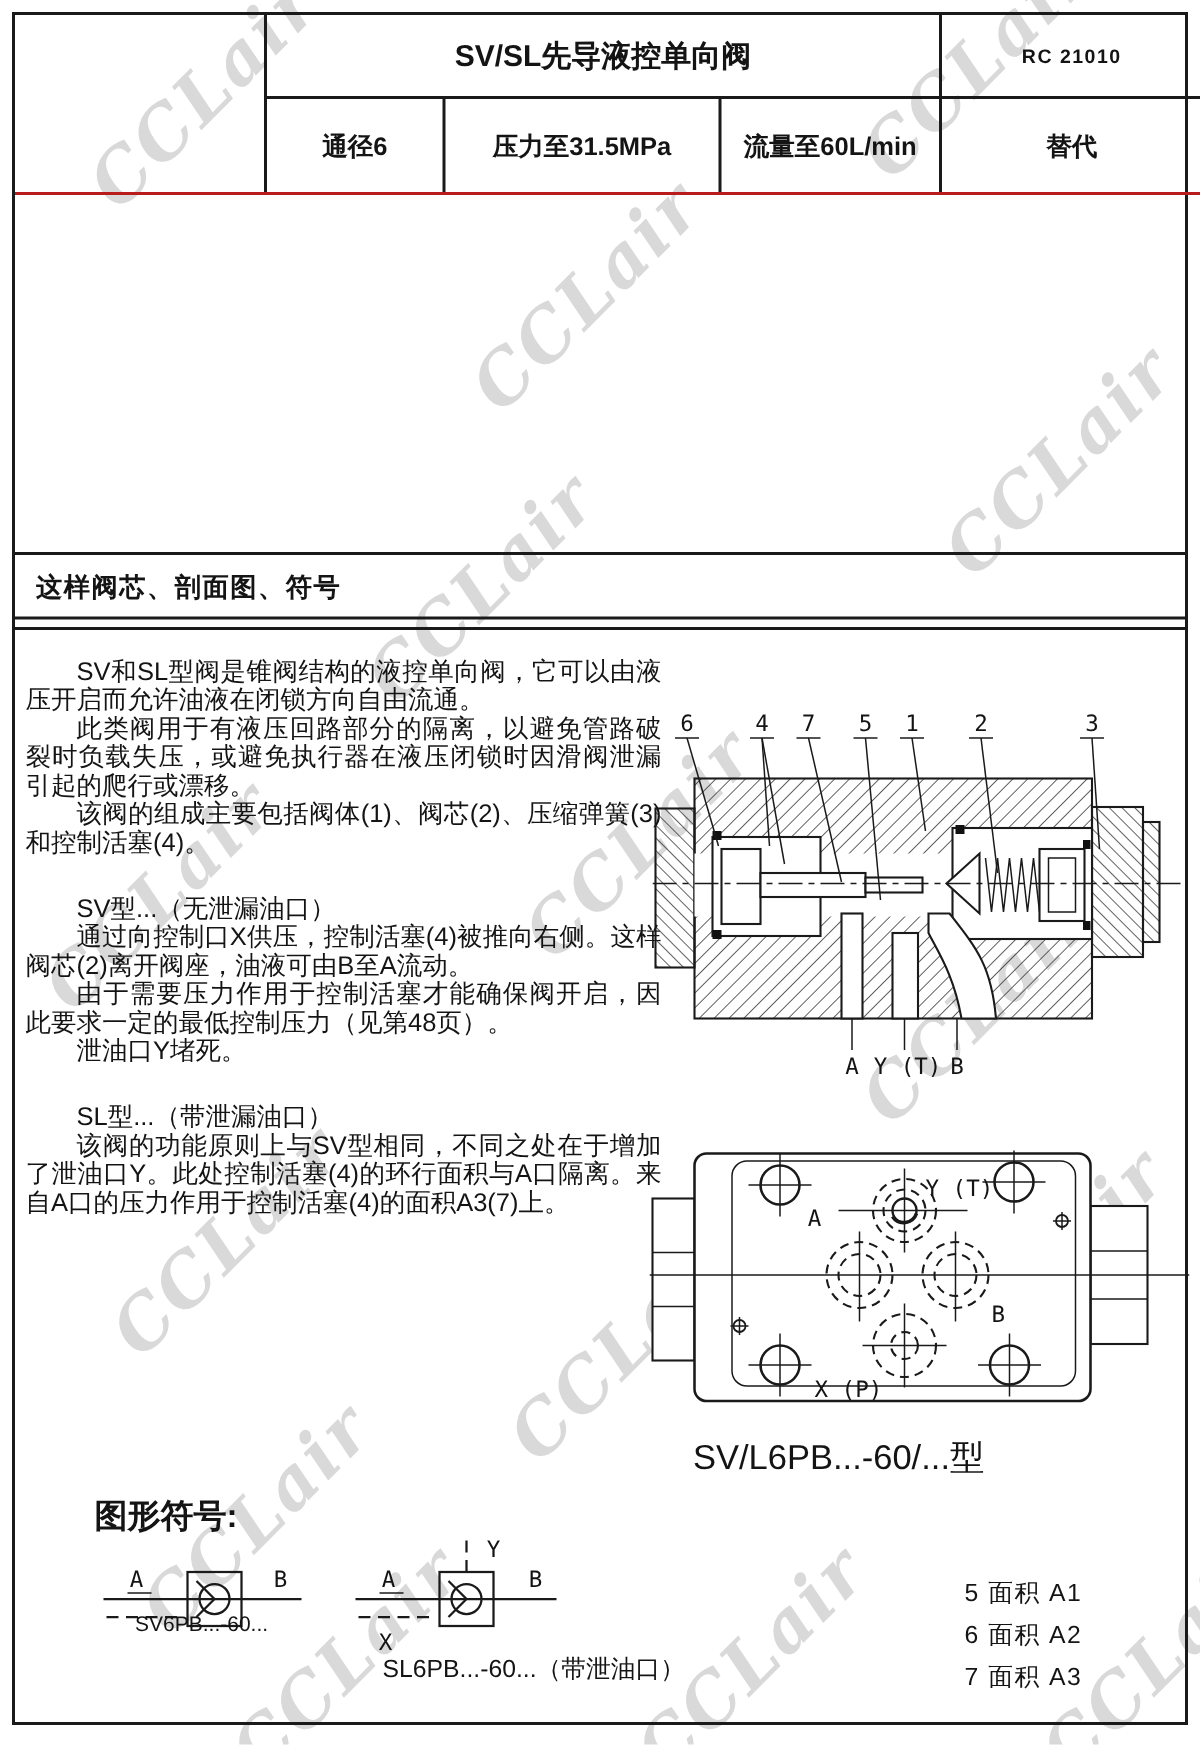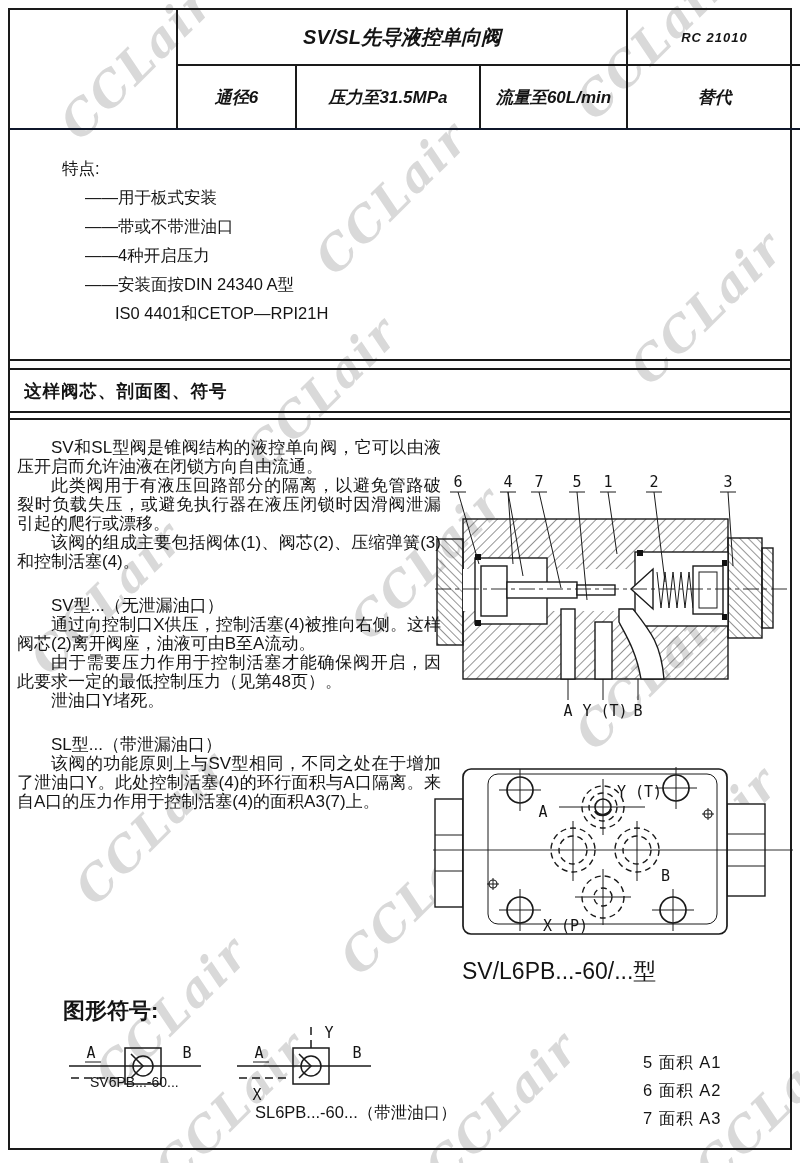--- a/index.html
+++ b/index.html
@@ -10,23 +10,23 @@
   .wm { position: absolute; z-index: 0; font-family: "DejaVu Serif", serif;
         font-weight: bold; font-style: italic; font-size: 47px; letter-spacing: 2px;
         color: #d9d9d9; transform: rotate(-45deg); white-space: nowrap; pointer-events: none; }
 
   
   .frame { position: absolute; left: 8px; top: 8px; width: 784px; height: 1142px;
            border: 2px solid #1a1a1a; z-index: 1; }
 
   
   .header-table { position: absolute; left: 0; top: 0; width: 791px; height: 120px;
-                  border-bottom: 2px solid #0f172a;
+                  border-bottom: 2px solid #b91c1c;
                   display: grid; grid-template-columns: 168px 119px 184px 147px 1fr;
-                  grid-template-rows: 56px 1fr; font-style: italic; }
+                  grid-template-rows: 56px 1fr; }
   .cell { display: flex; align-items: center; justify-content: center; }
   .logo-cell  { grid-column: 1; grid-row: 1 / 3; border-right: 2px solid #1a1a1a; }
   .title-cell { grid-column: 2 / 5; grid-row: 1; border-right: 2px solid #1a1a1a;
                 border-bottom: 2px solid #1a1a1a; font-weight: bold; font-size: 20px; }
   .rc-cell    { grid-column: 5; grid-row: 1; border-bottom: 2px solid #1a1a1a;
                 font-size: 13px; font-weight: 600; letter-spacing: 1px; }
   .spec1 { grid-column: 2; grid-row: 2; border-right: 2px solid #1a1a1a; }
   .spec2 { grid-column: 3; grid-row: 2; border-right: 2px solid #1a1a1a; }
   .spec3 { grid-column: 4; grid-row: 2; border-right: 2px solid #1a1a1a; }
   .spec4 { grid-column: 5; grid-row: 2; }
@@ -96,28 +96,20 @@
     <div class="header-table">
       <div class="cell logo-cell"></div>
       <div class="cell title-cell">SV/SL先导液控单向阀</div>
       <div class="cell rc-cell">RC 21010</div>
       <div class="cell spec1">通径6</div>
       <div class="cell spec2">压力至31.5MPa</div>
       <div class="cell spec3">流量至60L/min</div>
       <div class="cell spec4">替代</div>
     </div>
 
-    <div class="features">
-      <div class="feat-line">特点:</div>
-      <div class="feat-line feat-item">——用于板式安装</div>
-      <div class="feat-line feat-item">——带或不带泄油口</div>
-      <div class="feat-line feat-item">——4种开启压力</div>
-      <div class="feat-line feat-item">——安装面按DIN 24340 A型</div>
-      <div class="feat-line feat-last">IS0 4401和CETOP—RPI21H</div>
-    </div>
 
     <div class="band">这样阀芯、剖面图、符号</div>
 
     <div class="main">
 
       <div class="text-col">
         <p>SV和SL型阀是锥阀结构的液控单向阀，它可以由液压开启而允许油液在闭锁方向自由流通。</p>
         <p>此类阀用于有液压回路部分的隔离，以避免管路破裂时负载失压，或避免执行器在液压闭锁时因滑阀泄漏引起的爬行或漂移。</p>
         <p>该阀的组成主要包括阀体(1)、阀芯(2)、压缩弹簧(3)和控制活塞(4)。</p>
         <p class="gap">SV型...（无泄漏油口）</p>

